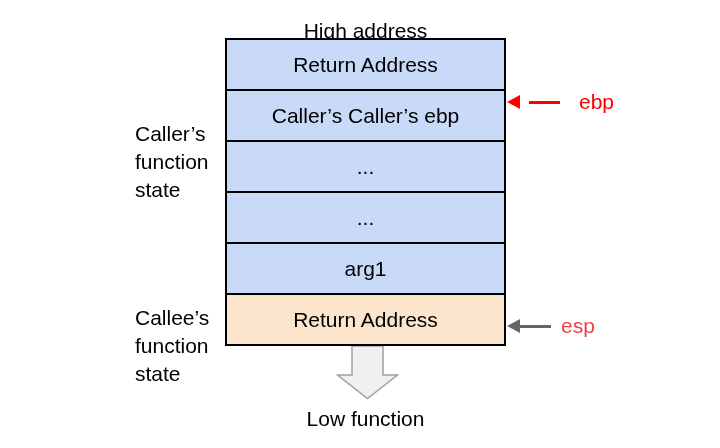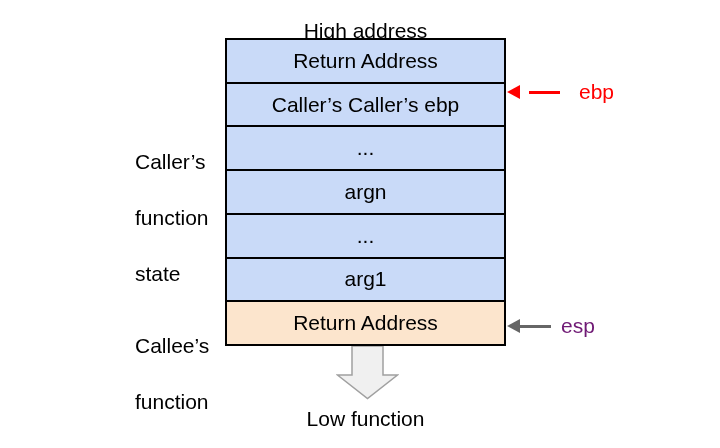--- a/index.html
+++ b/index.html
@@ -49,45 +49,45 @@
   .cell.callee { background: var(--callee-cell-fill, #fce5cd); }
   .side-label {
     position: absolute;
     left: 135px;
     font-size: 21px;
     line-height: 28px;
     white-space: nowrap;
   }
   .side-label.caller { top: 120px; }
   .side-label.callee { top: 304px; }
-  .side-label span { display: block; margin-top: 28px; }
+  .side-label span { display: block; }
   .pointer {
     position: absolute;
     left: 507px;
     height: 26px;
     display: flex;
     align-items: center;
   }
-  .pointer.ebp { top: 79px; gap: 9px; }
+  .pointer.ebp { top: 89px; gap: 9px; }
   .pointer.esp { top: 313px; }
   .pointer .head {
     width: 0; height: 0;
     border-top: 7px solid transparent;
     border-bottom: 7px solid transparent;
     border-right-width: 13px;
     border-right-style: solid;
   }
   .pointer .line { width: 31px; height: 3px; }
   .pointer.ebp .head { border-right-color: var(--ebp-accent, #ff0000); }
   .pointer.ebp .line { background: var(--ebp-accent, #ff0000); }
   .pointer.esp .head { border-right-color: var(--esp-accent, #666666); }
   .pointer.esp .line { background: var(--esp-accent, #666666); }
   .pointer .ptr-label { margin-left: 10px; font-size: 21px; }
   .pointer.ebp .ptr-label { color: var(--ebp-accent, #ff0000); }
-  .pointer.esp .ptr-label { color: #701a75; }
+  .pointer.esp .ptr-label { color: #ef4444; }
   .stack-top-label {
     position: absolute;
     left: 245px;
     top: 359px;
     font-size: 21px;
     white-space: nowrap;
   }
   .block-arrow {
     position: absolute;
     left: 336px;
@@ -110,21 +110,20 @@
   <div class="side-label callee">
     <span>Callee’s</span>
     <span>function</span>
     <span>state</span>
   </div>
 
   <div class="stack-box">
     <div class="cell">Return Address</div>
     <div class="cell">Caller’s Caller’s ebp</div>
     <div class="cell">...</div>
-    <div class="cell">argn</div>
     <div class="cell">...</div>
     <div class="cell">arg1</div>
     <div class="cell callee">Return Address</div>
   </div>
 
   <div class="pointer ebp">
     <span class="head"></span>
     <span class="line"></span>
     <span class="ptr-label">ebp</span>
   </div>

